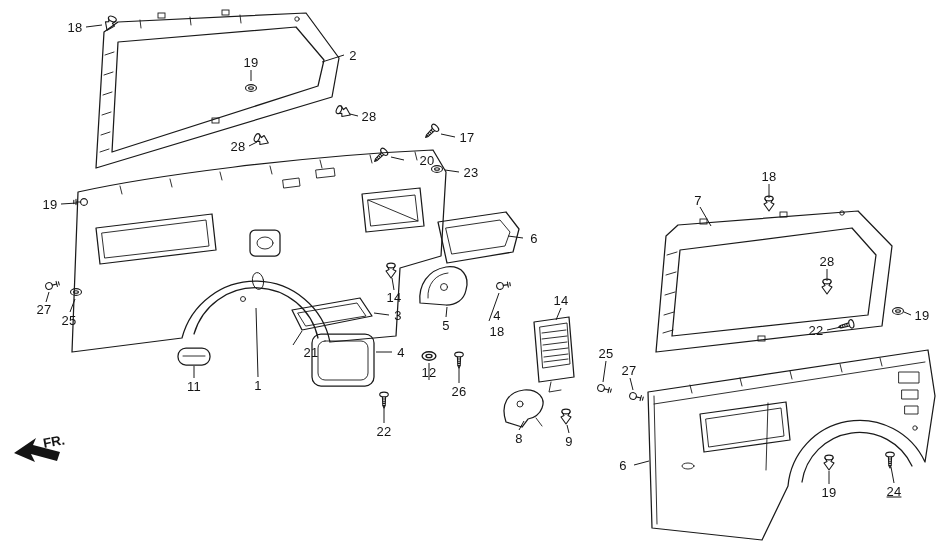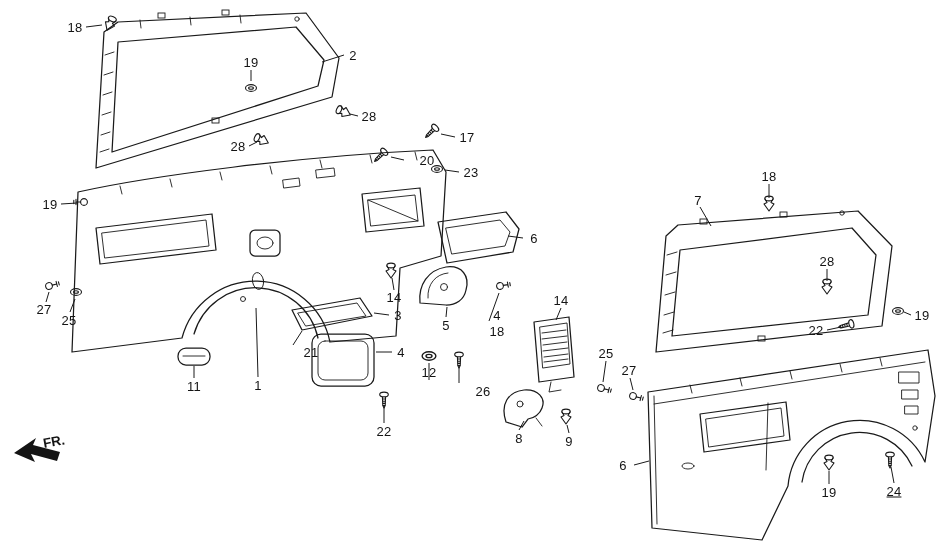--- a/index.html
+++ b/index.html
@@ -220,21 +220,21 @@
       <div class="callout" style="left: 922px; top: 315px;">19</div>
       <div class="callout" style="left: 44px; top: 309px;">27</div>
       <div class="callout" style="left: 69px; top: 320px;">25</div>
       <div class="callout" style="left: 291px; top: 352px; margin-left: 20px;">21</div>
       <div class="callout" style="left: 606px; top: 353px;">25</div>
       <div class="callout" style="left: 629px; top: 370px;">27</div>
       <div class="callout" style="left: 401px; top: 352px;">4</div>
       <div class="callout" style="left: 194px; top: 386px;">11</div>
       <div class="callout" style="left: 258px; top: 385px;">1</div>
       <div class="callout" style="left: 429px; top: 372px;">12</div>
-      <div class="callout" style="left: 459px; top: 391px; margin-left: 24px;">26</div>
+      <div class="callout" style="left: 459px; top: 391px;">26</div>
       <div class="callout" style="left: 519px; top: 438px;">8</div>
       <div class="callout" style="left: 569px; top: 441px;">9</div>
       <div class="callout" style="left: 384px; top: 431px;">22</div>
       <div class="callout" style="left: 623px; top: 465px;">6</div>
       <div class="callout" style="left: 829px; top: 492px;">19</div>
       <div class="callout" style="left: 894px; top: 491px; text-decoration: underline;">24</div>
     </div>
 
 </div>
 

